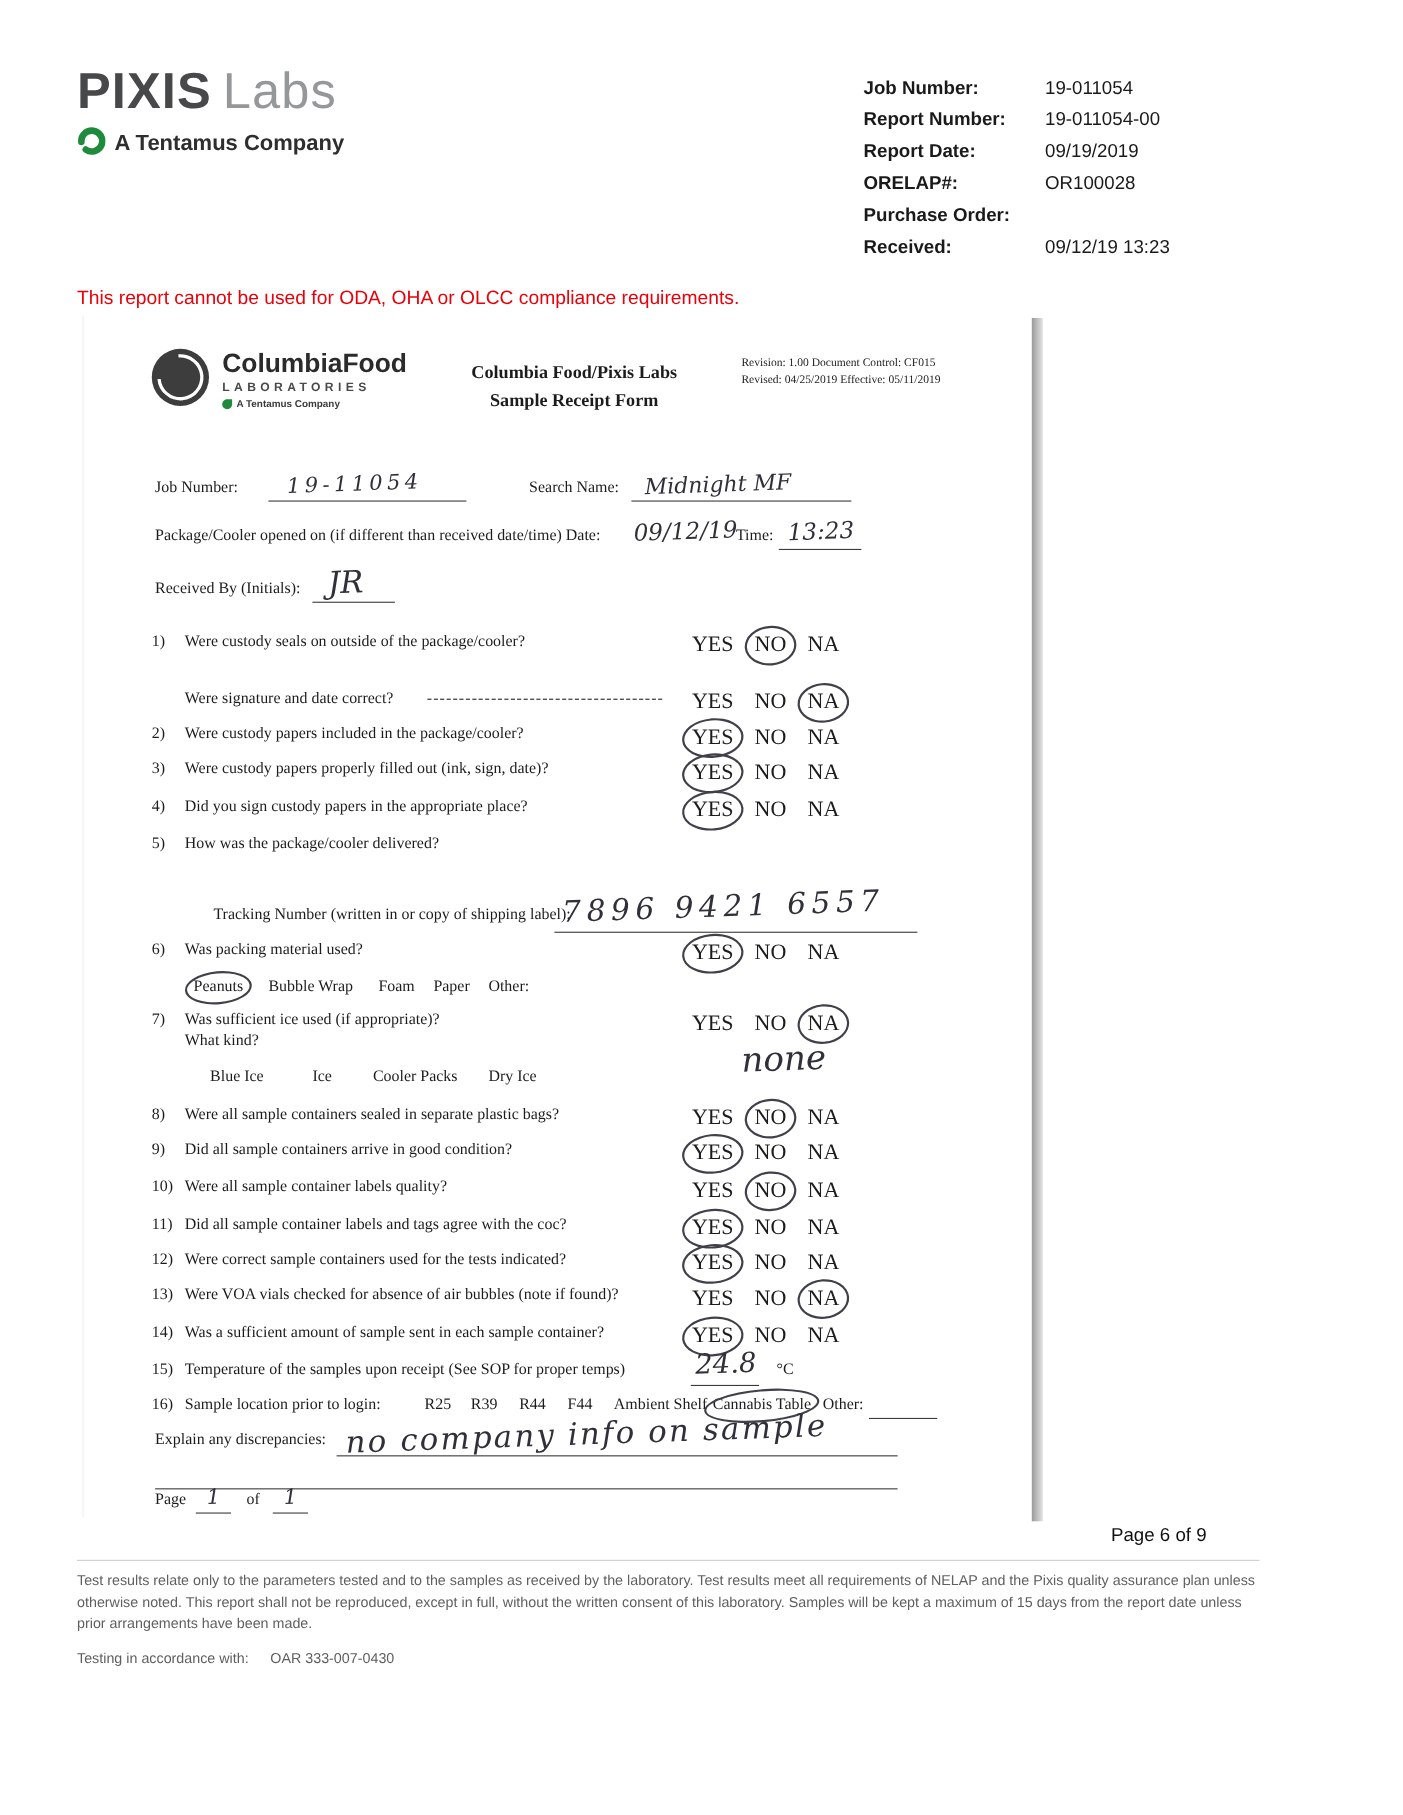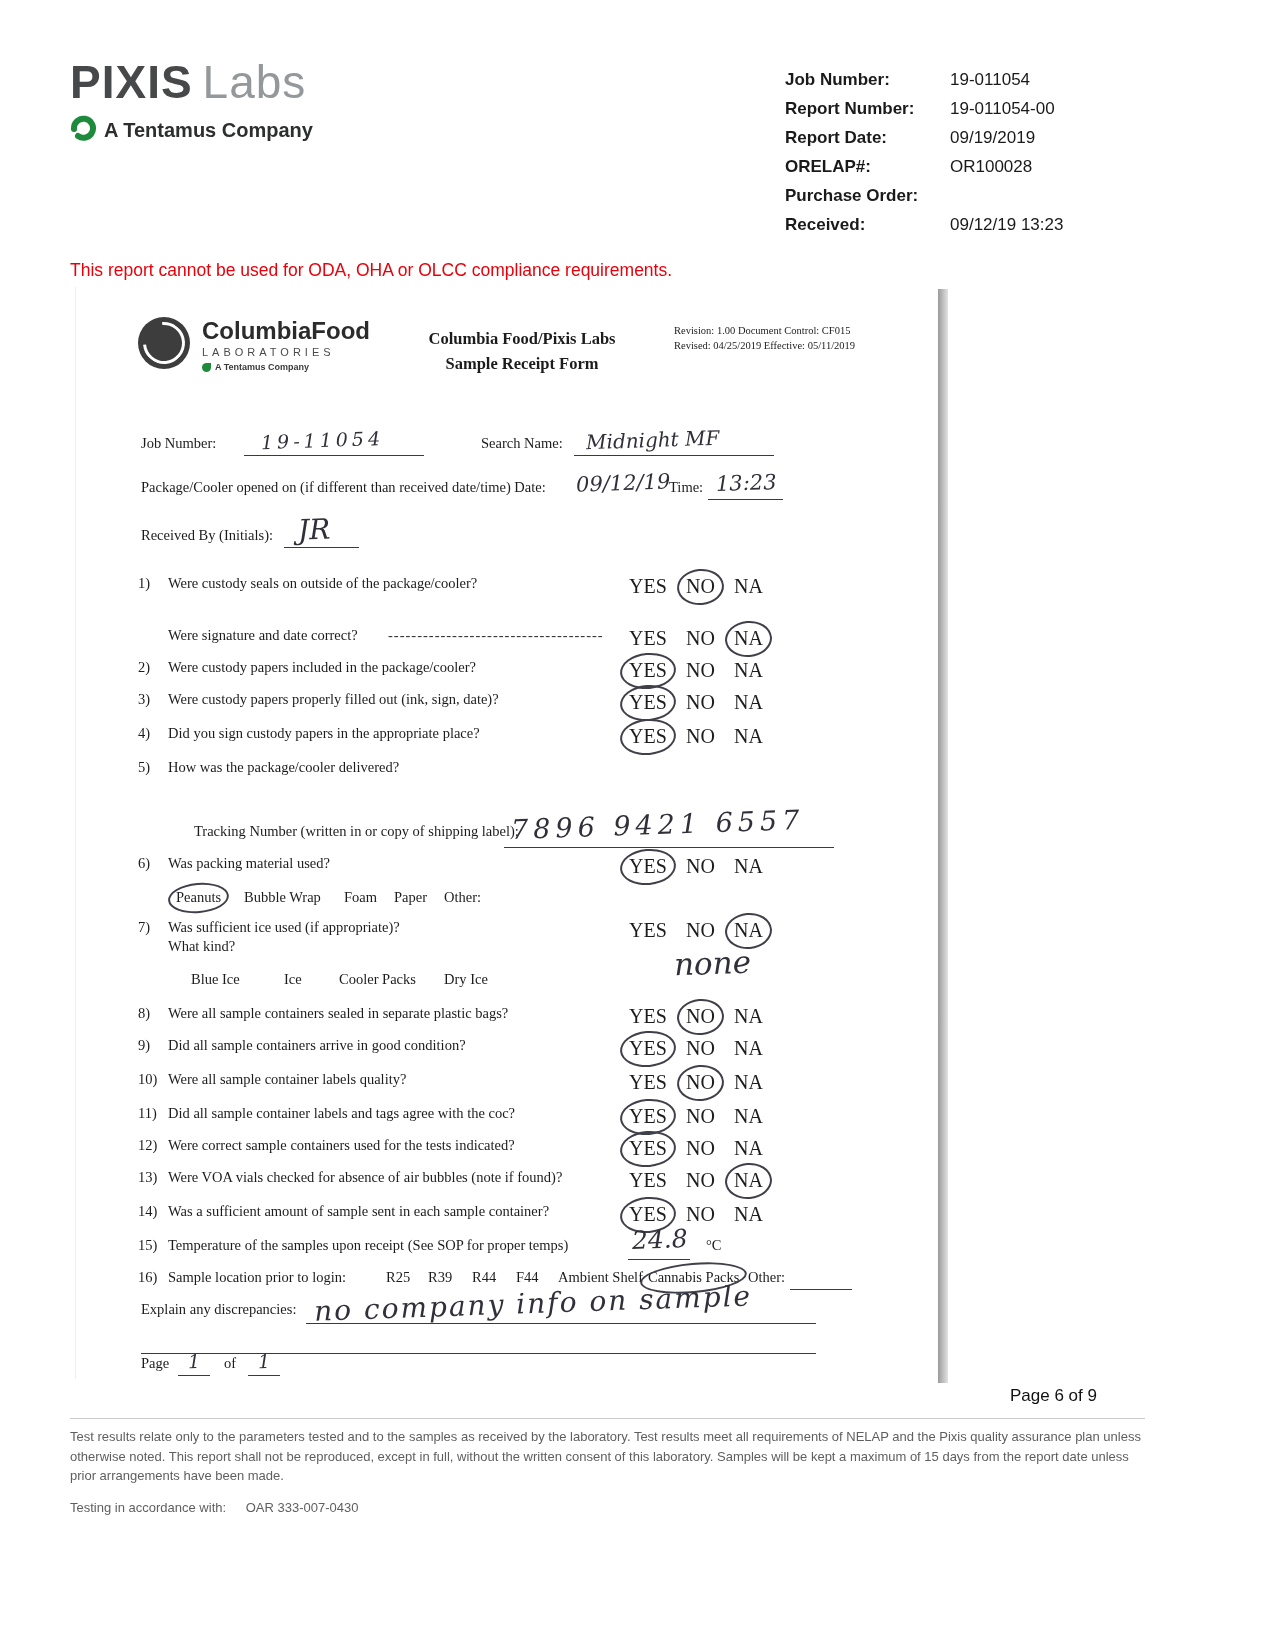--- a/index.html
+++ b/index.html
@@ -44,21 +44,21 @@
     display:inline-block; transform:rotate(-2deg); white-space:nowrap; }
   .ul { position:absolute; border-bottom:1px solid #3a3a3a; height:18px; }
   .squig { position:absolute; left:330px; top:2px; width:46px; height:12px;
     border-bottom:2px solid #55555f; border-radius:0 0 50% 50%; }
   
   .cf { position:absolute; left:62px; top:30px; display:flex; gap:12px; }
   .cf-ring { position:relative; width:52px; height:52px; border-radius:50%; background:#3d3d3d; flex:0 0 auto; }
   .cf-ring::before { content:""; position:absolute; inset:5px; border:3px solid #fff; border-left-color:transparent;
     border-radius:50%; transform:rotate(40deg); }
   .cf-name { font-size:24px; font-weight:bold; color:#2b2b2b; font-family:"Liberation Sans", sans-serif; line-height:1; margin-top:2px; }
-  .cf-sub { font-size:11px; letter-spacing:4px; color:#4a4a4a; font-family:"Liberation Sans", sans-serif; margin-top:3px; }
+  .cf-sub { font-size:11px; letter-spacing:4px; color:#4a4a4a; font-family:"Liberation Sans", sans-serif; margin-top:3px;font-weight:bold; }
   .cf-tag { font-size:9px; font-weight:bold; color:#3a3a3a; font-family:"Liberation Sans", sans-serif; margin-top:4px; display:flex; align-items:center; gap:4px; }
   .cf-leaf { width:9px; height:9px; border-radius:50% 0 50% 50%; background:#1e8a3c; display:inline-block; }
   .ftitle { position:absolute; left:328px; top:40px; width:236px; text-align:center; font-weight:bold; font-size:16.5px; line-height:1.5; }
   .frev { position:absolute; left:598px; top:36px; font-size:10.5px; line-height:1.45; color:#222; }
   
   .pagenum { position:absolute; left:1010px; top:1386px; font-size:17px; color:#111; }
   .foot { position:absolute; left:70px; top:1418px; width:1075px; border-top:1px solid #cccccc; padding-top:8px; }
   .disc { font-size:13px; color:#5f5f5f; line-height:1.5; }
   .testing { position:absolute; left:70px; top:1500px; font-size:13px; color:#5f5f5f; }
   .testing .tv { margin-left:16px; }
@@ -332,21 +332,21 @@
     </div>
 
     <div class="row" style="top:982px">
       <span class="num">16)</span>
       <span class="qt">Sample location prior to login:</span>
       <span class="wopt" style="left:310px">R25</span>
       <span class="wopt" style="left:352px">R39</span>
       <span class="wopt" style="left:396px">R44</span>
       <span class="wopt" style="left:440px">F44</span>
       <span class="wopt" style="left:482px">Ambient Shelf</span>
-      <span class="wopt circled" style="left:572px">Cannabis Packs</span>
+      <span class="wopt circled" style="left:572px">Cannabis Table</span>
       <span class="wopt" style="left:672px">Other:</span>
       <span class="ul" style="left:714px; width:62px; top:2px"></span>
     </div>
 
     <div class="row" style="top:1014px">
       <span class="lbl">Explain any discrepancies:</span>
       <span class="ul" style="left:230px; width:510px; top:4px"></span>
       <span class="hw" style="position:absolute; left:238px; top:-14px; font-size:28px; letter-spacing:2px">no company info on sample</span>
     </div>
     <div class="row" style="top:1046px">

